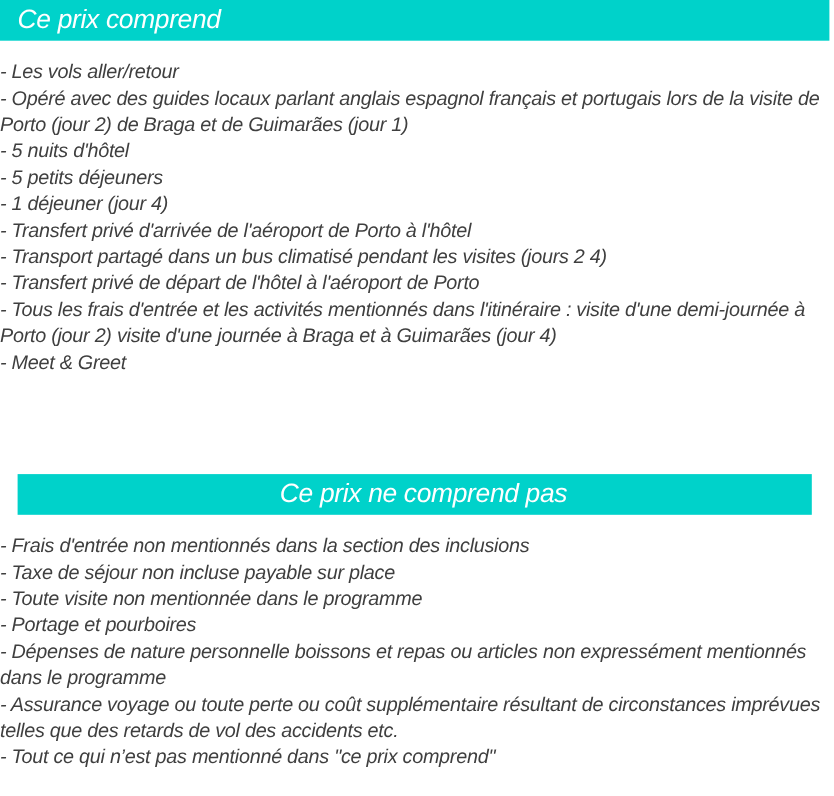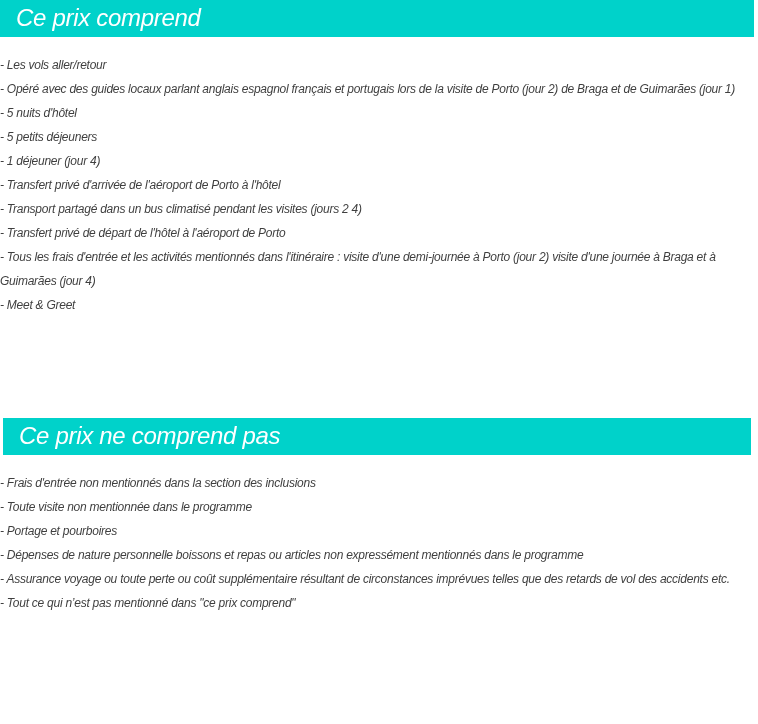--- a/index.html
+++ b/index.html
@@ -36,21 +36,21 @@
       transform: translateY(-1px);
     }
     .item-list {
       list-style: none;
       margin: 0;
       padding: 0;
       margin-top: 16px;
     }
     .item-list li {
       font-style: italic;
-      font-size: 12px;
+      font-size: 18px;
       line-height: 24px;
       color: #3f3f3f;
       letter-spacing: -0.25px;
       padding: 0;
       margin: 0;
     }
     #section-included { top: 0; }
     #section-excluded { top: 415px; }
   </style>
 </head>
@@ -68,24 +68,25 @@
     <li>- 1 déjeuner (jour 4)</li>
     <li>- Transfert privé d'arrivée de l'aéroport de Porto à l'hôtel</li>
     <li>- Transport partagé dans un bus climatisé pendant les visites (jours 2 4)</li>
     <li>- Transfert privé de départ de l'hôtel à l'aéroport de Porto</li>
     <li>- Tous les frais d'entrée et les activités mentionnés dans l'itinéraire : visite d'une demi-journée à Porto (jour 2) visite d'une journée à Braga et à Guimarães (jour 4)</li>
     <li>- Meet &amp; Greet</li>
   </ul>
 </section>
 
 <section class="section" id="section-excluded">
-  <h2 class="section-header" style="margin:3px;">
+  <h2 class="section-header" style="margin:16px;text-align:center;">
     <span>Ce prix ne comprend pas</span>
   </h2>
   <ul class="item-list">
     <li>- Frais d'entrée non mentionnés dans la section des inclusions</li>
+    <li>- Taxe de séjour non incluse payable sur place</li>
     <li>- Toute visite non mentionnée dans le programme</li>
     <li>- Portage et pourboires</li>
     <li>- Dépenses de nature personnelle boissons et repas ou articles non expressément mentionnés dans le programme</li>
     <li>- Assurance voyage ou toute perte ou coût supplémentaire résultant de circonstances imprévues telles que des retards de vol des accidents etc.</li>
     <li>- Tout ce qui n’est pas mentionné dans "ce prix comprend"</li>
   </ul>
 </section>
 
 </body></html>

